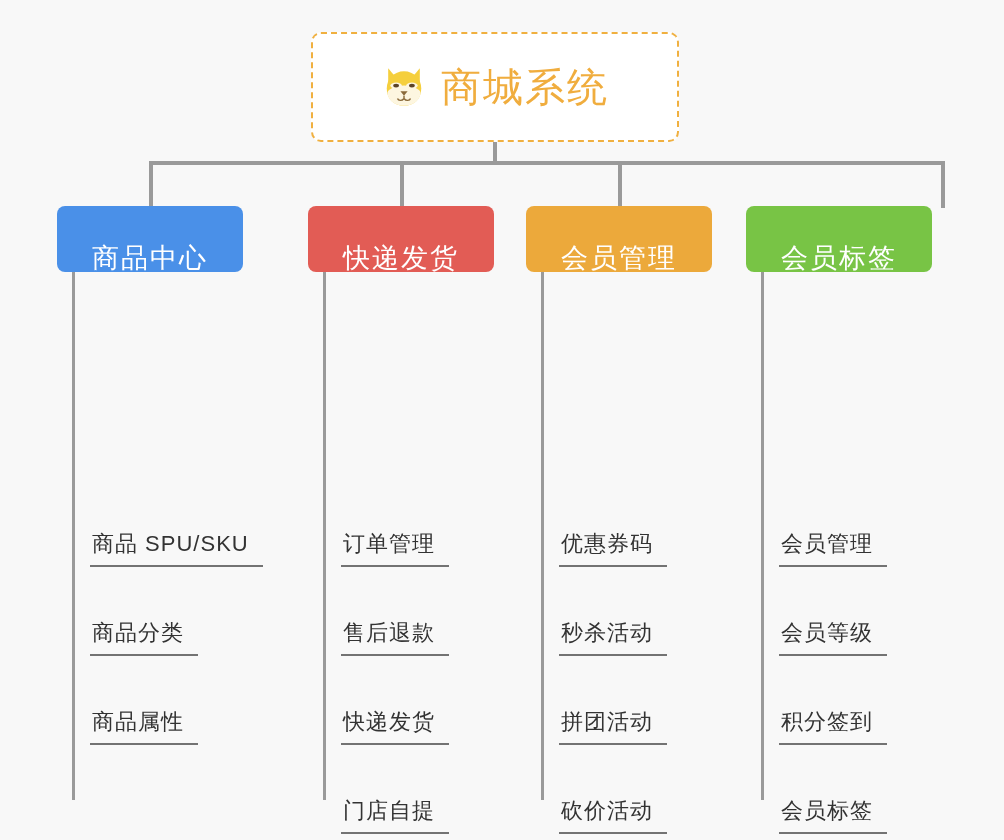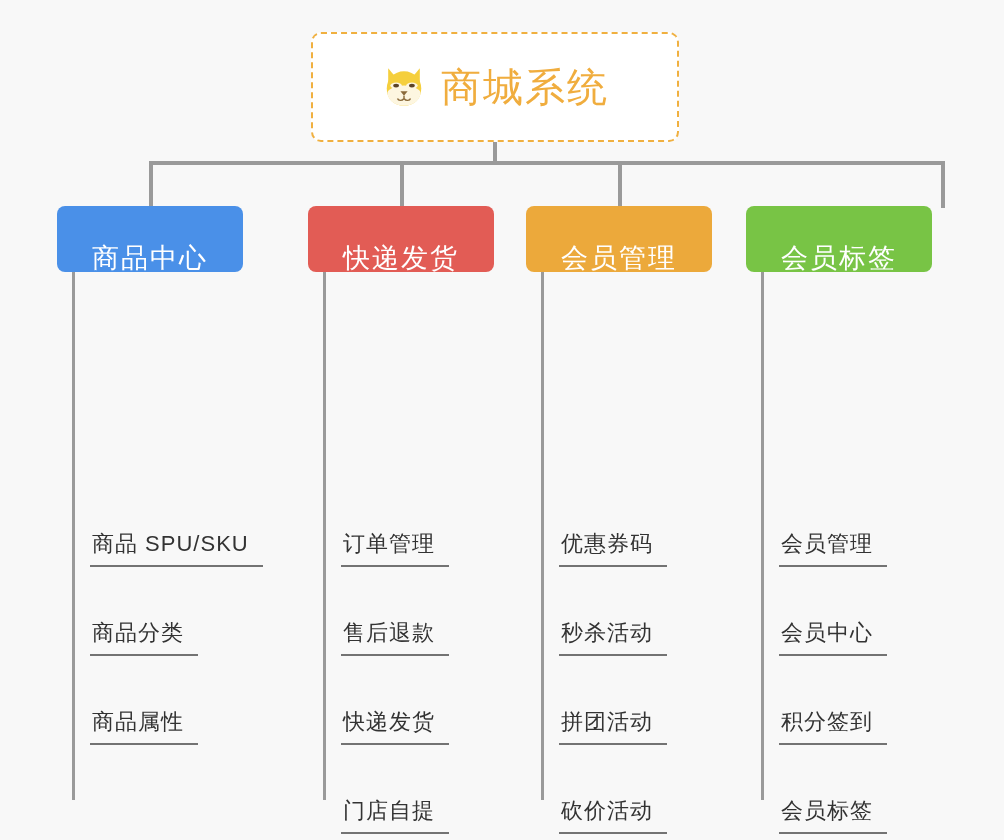--- a/index.html
+++ b/index.html
@@ -253,21 +253,21 @@
 
   <div class="column col-3">
     <div class="cat-header" style="background: rgb(120, 196, 69);">
       <span class="cat-label">会员标签</span>
     </div>
     <div class="leaf-list">
       <div class="leaf-item">
           <span class="leaf-label">会员管理</span>
         </div>
       <div class="leaf-item">
-          <span class="leaf-label">会员中心</span>
+          <span class="leaf-label">会员等级</span>
         </div>
       <div class="leaf-item">
           <span class="leaf-label">积分签到</span>
         </div>
       <div class="leaf-item">
           <span class="leaf-label">会员标签</span>
         </div>
       <div class="leaf-item"></div>
 
     </div>

